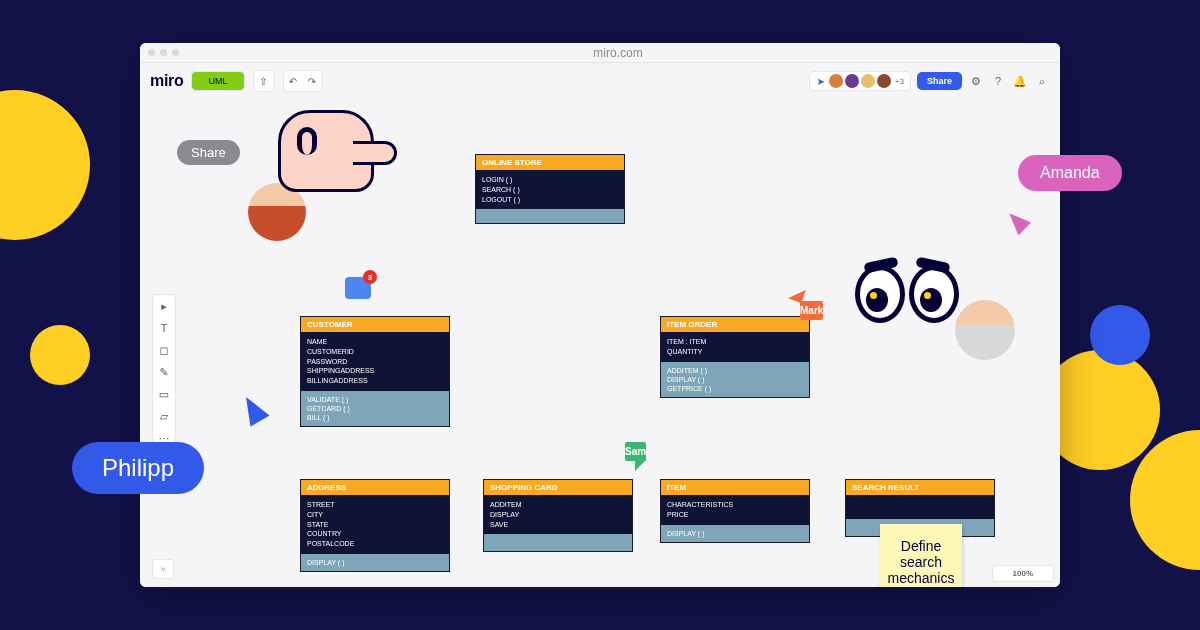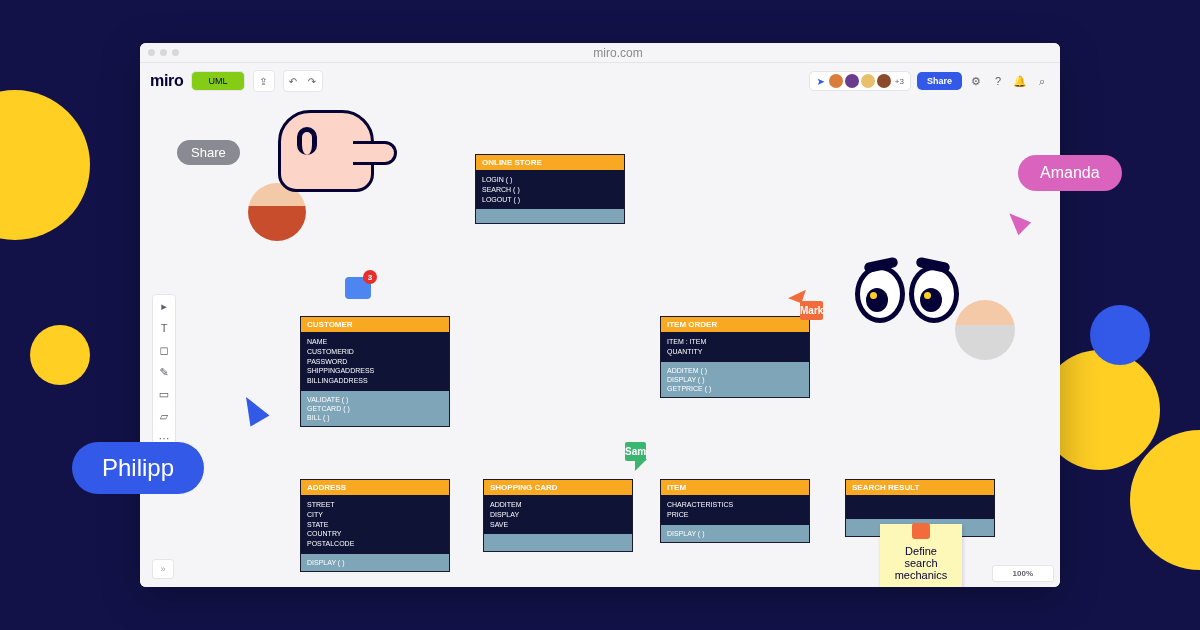--- a/index.html
+++ b/index.html
@@ -54,21 +54,21 @@
 .u-itemorder{left:520px;top:217px}
 .u-address{left:160px;top:380px}
 .u-shopping{left:343px;top:380px}
 .u-item{left:520px;top:380px}
 .u-search{left:705px;top:380px}
 
 
 .sticky{position:absolute;background:#fef8b8;box-shadow:1px 2px 4px rgba(0,0,0,0.15);display:flex;align-items:center;justify-content:center;text-align:center;font-size:11px;color:#050036;padding:10px}
 .s1{left:520px;top:65px;width:160px;height:110px}
 .s1 .oval{border:2px solid #e84a5f;border-radius:50%;padding:12px 18px}
-.s2{left:740px;top:425px;width:82px;height:75px;font-size:11px;flex-direction:column}
+.s2{left:740px;top:425px;width:82px;height:75px;font-size:14px;flex-direction:row}
 .comment-ic{width:18px;height:16px;background:#f26b3a;border-radius:3px;margin-top:-20px;margin-bottom:6px}
 
 
 .cur-tag{position:absolute;color:#fff;font-size:10px;font-weight:600;padding:4px 0;border-radius:2px}
 .mark{left:660px;top:202px;background:#f26b3a}
 .mark::before{content:"";position:absolute;left:-10px;top:-14px;border:7px solid transparent;border-bottom-color:#f26b3a;border-right-color:#f26b3a;transform:rotate(20deg)}
 .sam{left:485px;top:343px;background:#3bb671}
 .sam::before{content:"";position:absolute;left:10px;bottom:-10px;border:6px solid transparent;border-top-color:#3bb671;border-left-color:#3bb671}
 
 

